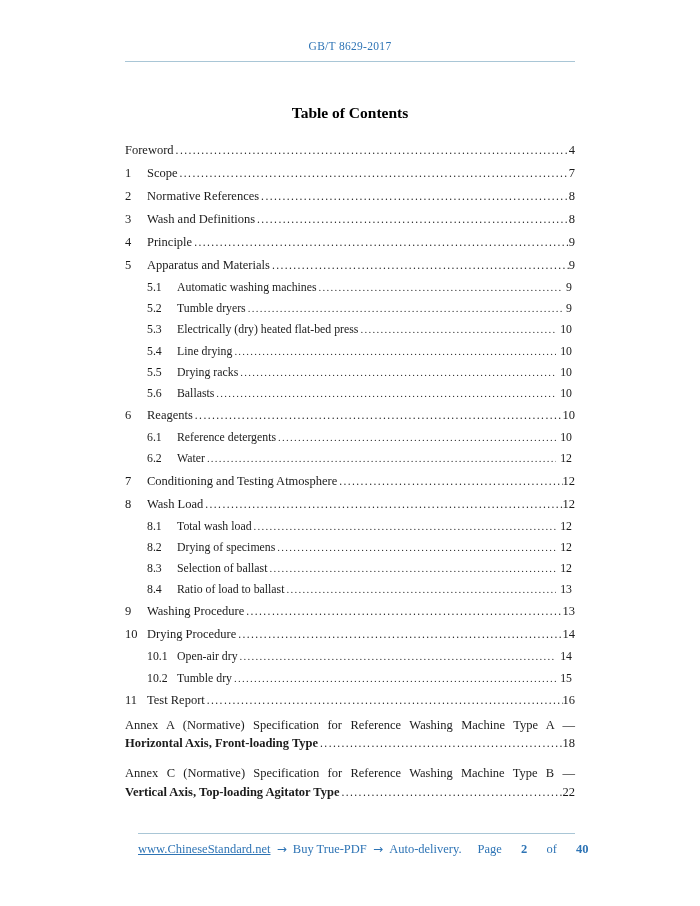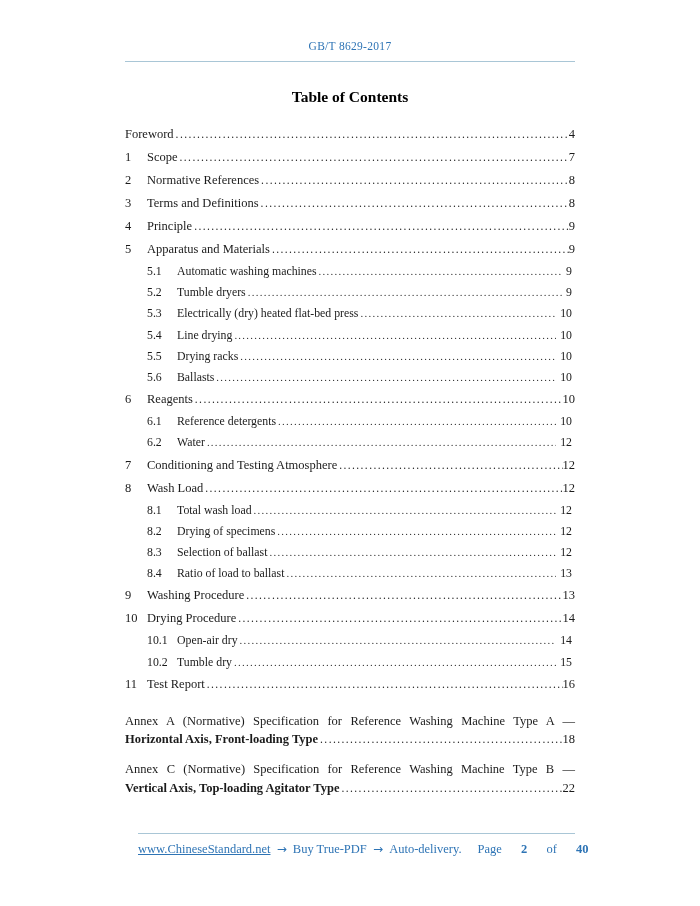--- a/index.html
+++ b/index.html
@@ -21,21 +21,21 @@
     font-size: 11.5px;
     letter-spacing: 0.3px;
   }
   .header-rule {
     margin-top: 9px;
     border-top: 1.3px solid #a9c6d6;
   }
 
   
   .toc-title {
-    margin-top: 26px;
+    margin-top: 42px;
     text-align: center;
     font-size: 15.5px;
     font-weight: bold;
     color: #000;
   }
 
   
   .toc-list { margin-top: 17px; }
   .toc-row {
     display: flex;
@@ -63,21 +63,21 @@
     font-size: 11.8px;
     line-height: 21.2px;
     padding-left: 22px;
     padding-right: 3px;
   }
   .toc-row.sub .num { min-width: 30px; }
   .toc-row.sub .pagenum { padding-left: 4px; }
   .toc-row.sub .leader::after { font-size: 10.8px; letter-spacing: 1.3px; }
 
   
-  .annex { margin-top: 16px; font-size: 12.5px; line-height: 18.6px; }
+  .annex { margin-top: 4px; font-size: 12.5px; line-height: 18.6px; }
   .annex + .annex { margin-top: 11px; }
   .annex .jline {
     text-align: justify;
     text-align-last: justify;
   }
   .annex .l2 {
     display: flex;
     align-items: baseline;
     white-space: nowrap;
   }
@@ -134,21 +134,21 @@
         <span class="pagenum">7</span>
       </div>
       <div class="toc-row">
         <span class="num">2</span>
         <span class="label">Normative References</span>
         <span class="leader"></span>
         <span class="pagenum">8</span>
       </div>
       <div class="toc-row">
         <span class="num">3</span>
-        <span class="label">Terms and Definitions</span>
+        <span class="label">Wash and Definitions</span>
         <span class="leader"></span>
         <span class="pagenum">8</span>
       </div>
       <div class="toc-row">
         <span class="num">4</span>
         <span class="label">Principle</span>
         <span class="leader"></span>
         <span class="pagenum">9</span>
       </div>
       <div class="toc-row">

